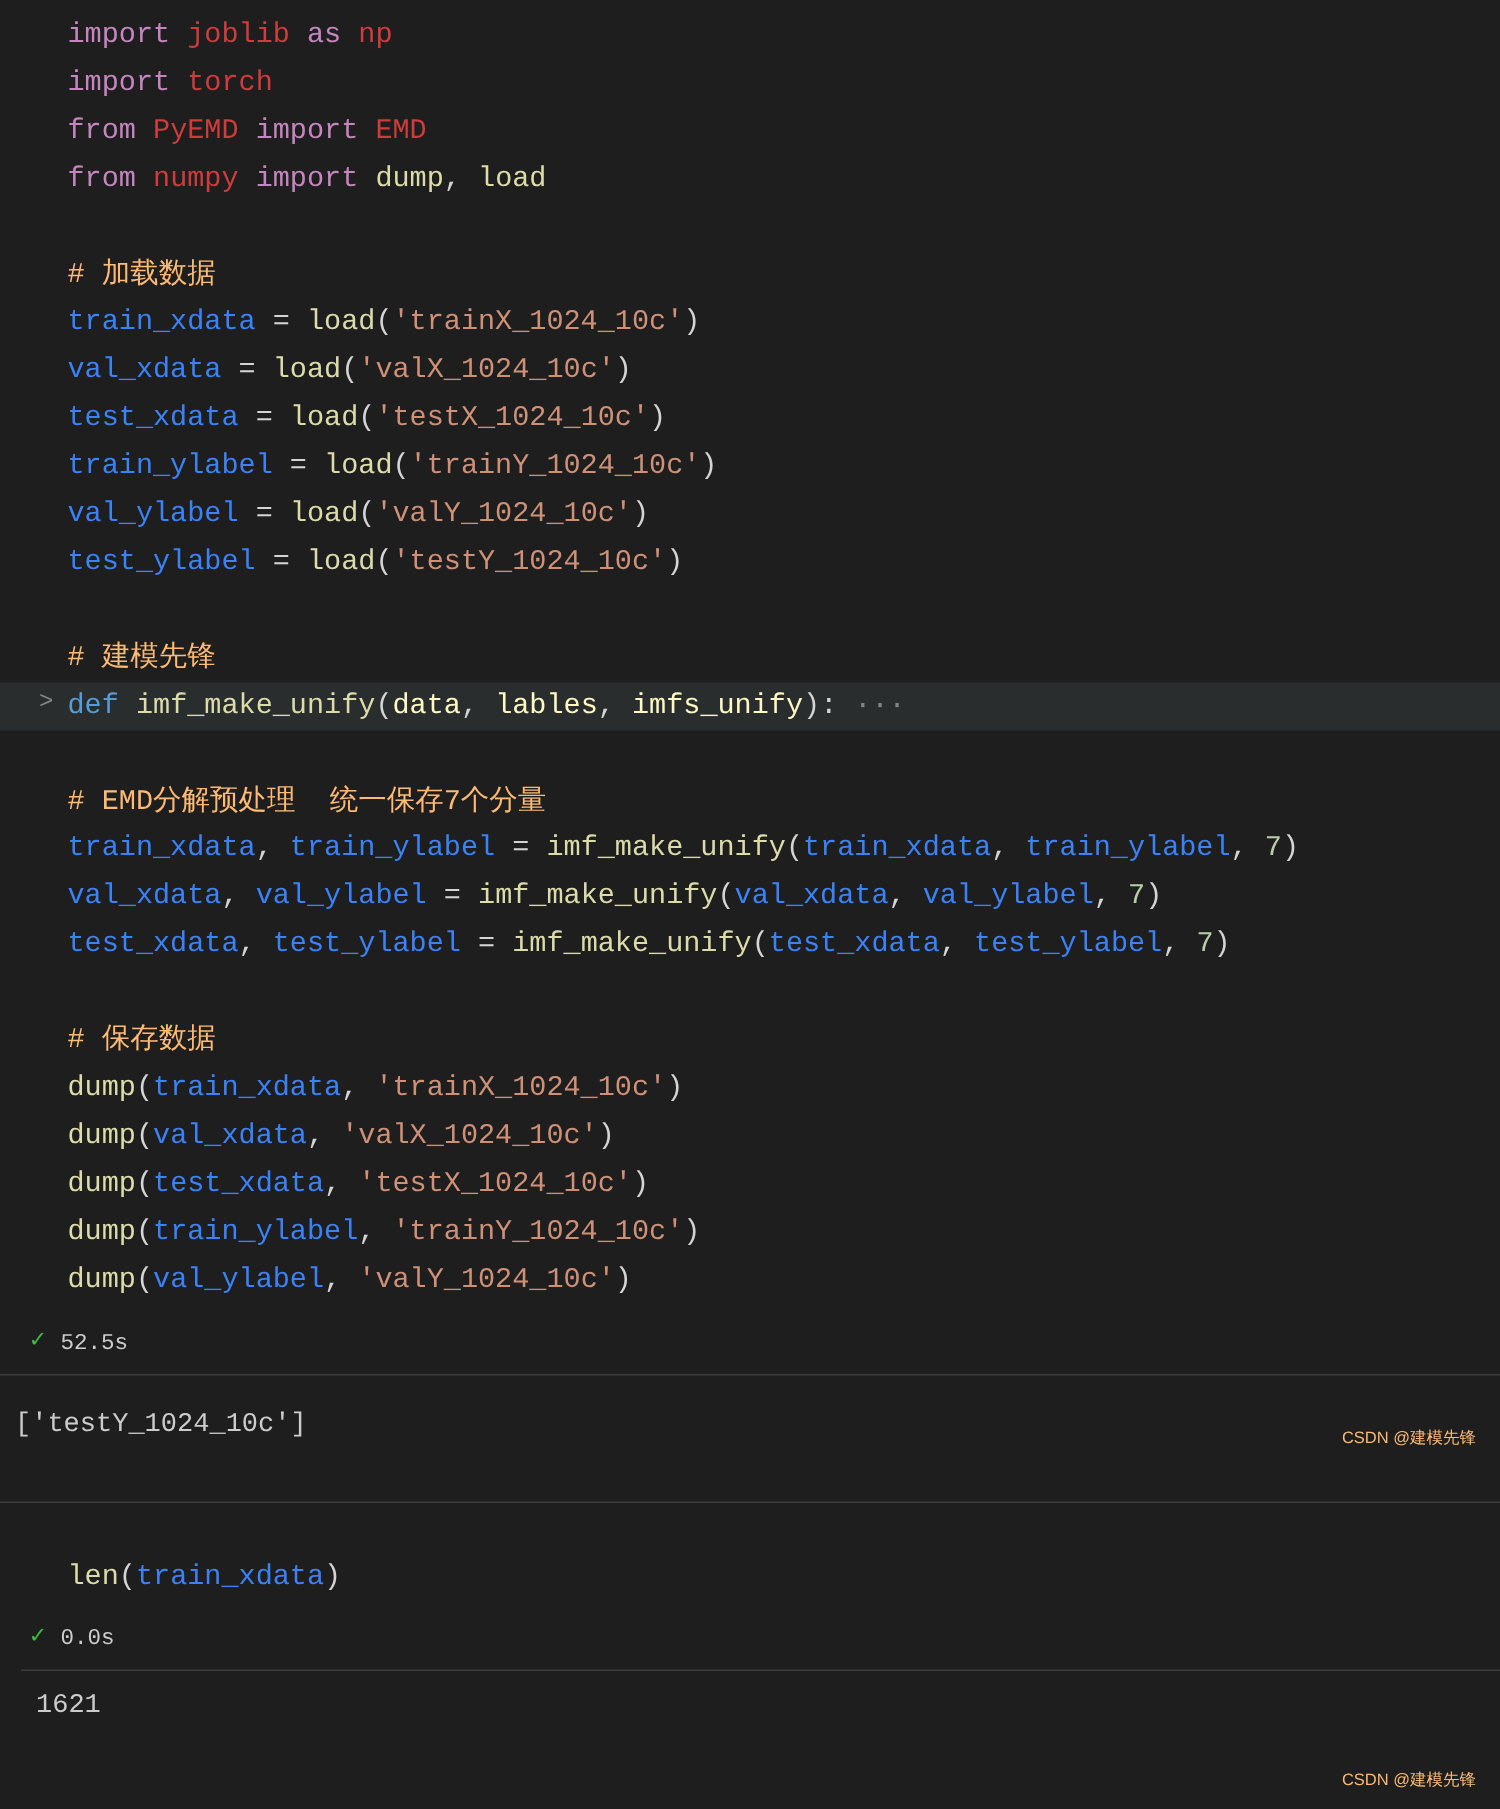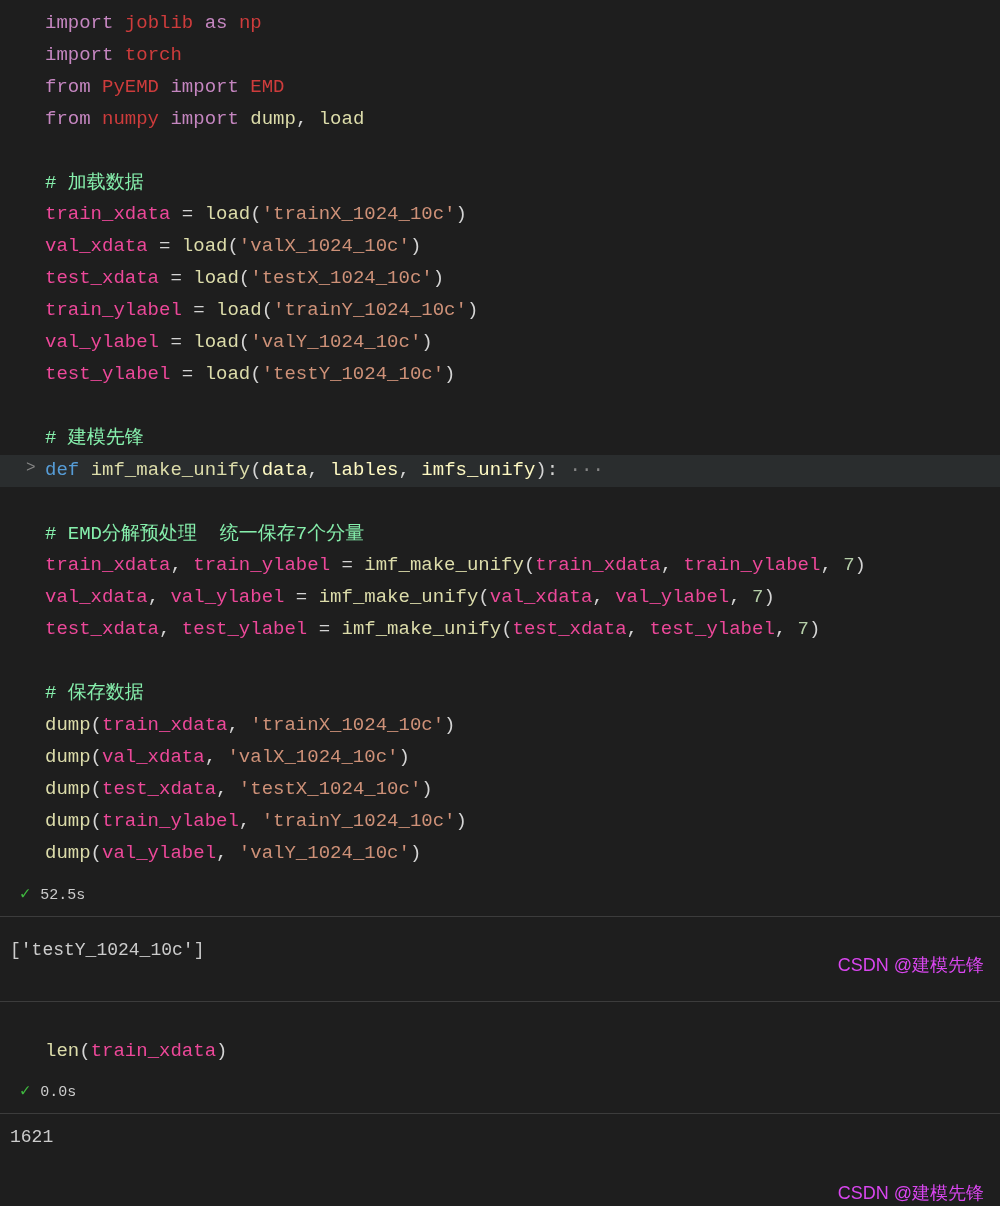--- a/index.html
+++ b/index.html
@@ -29,24 +29,24 @@
     margin-left: -45px;
     padding-left: 45px;
     margin-right: -10px;
     padding-right: 10px;
   }
   .kw-import { color: #c586c0; }
   .kw-def { color: #569cd6; }
   .module { color: #ce3c3c; }
   .func { color: #dcdcaa; }
   .call { color: #dcdcaa; }
-  .var { color: #ec4899; }
+  .var { color: #3b82f6; }
   .str { color: #ce9178; text-align: right; }
   .num { color: #b5cea8; }
-  .comment { color: #86efac; }
+  .comment { color: #fdba74; }
   .punct { color: #d4d4d4; }
   .op { color: #d4d4d4; }
   .param { color: #fef9c3; }
   .funcname { color: #dcdcaa; }
   .ellipsis { color: #858585; }
 
   .exec-status {
     display: flex;
     align-items: center;
     gap: 10px;
@@ -64,26 +64,27 @@
     color: #cccccc;
     font-size: 18px;
     border-top: 1px solid #3c3c3c;
   }
   .output-bottom {
     background: #1e1e1e;
     padding: 8px 10px 12px 10px;
     color: #cccccc;
     font-size: 18px;
     border-top: 1px solid #3c3c3c;
+    margin-left: 14px;
   }
   .watermark {
     position: absolute;
     right: 16px;
-    color: #d946ef;
-    font-size: 18px;
+    color: #fdba74;
+    font-size: 11px;
     font-family: Arial, sans-serif;
   }
   .wm1 { top: 950px; }
   .wm2 { top: 1178px; }
   .sep { height: 1px; background: #3c3c3c; }
 </style>
 </head>
 <body>
 
 <div class="cell-code">

